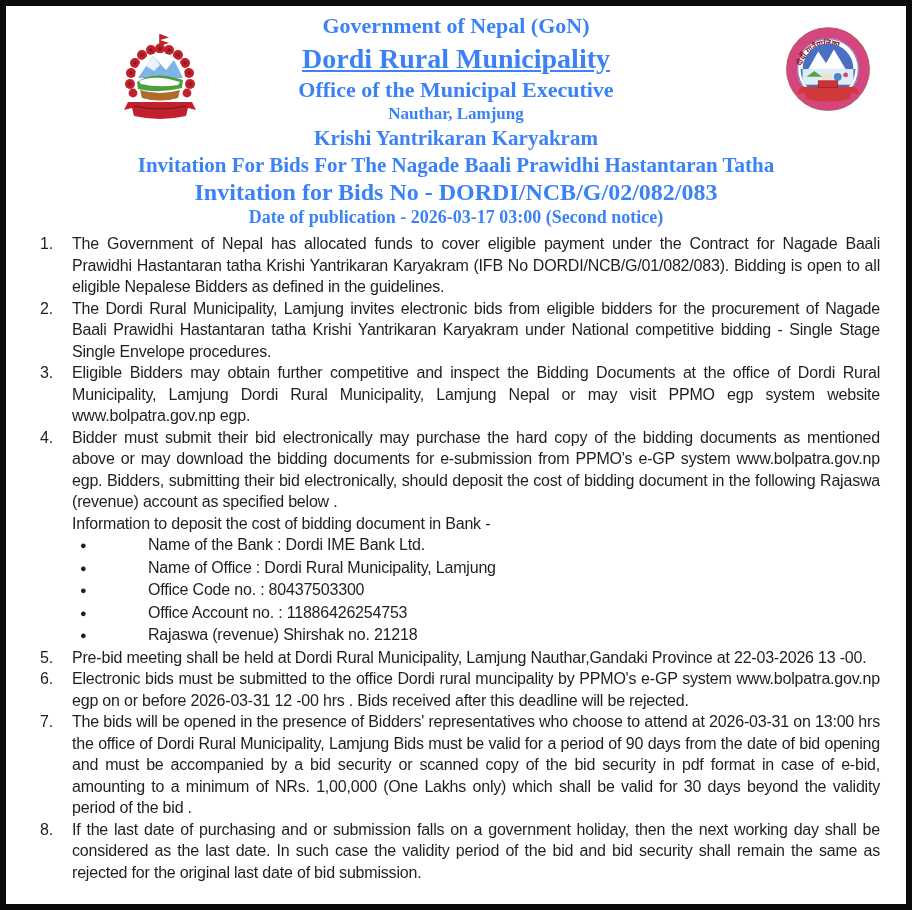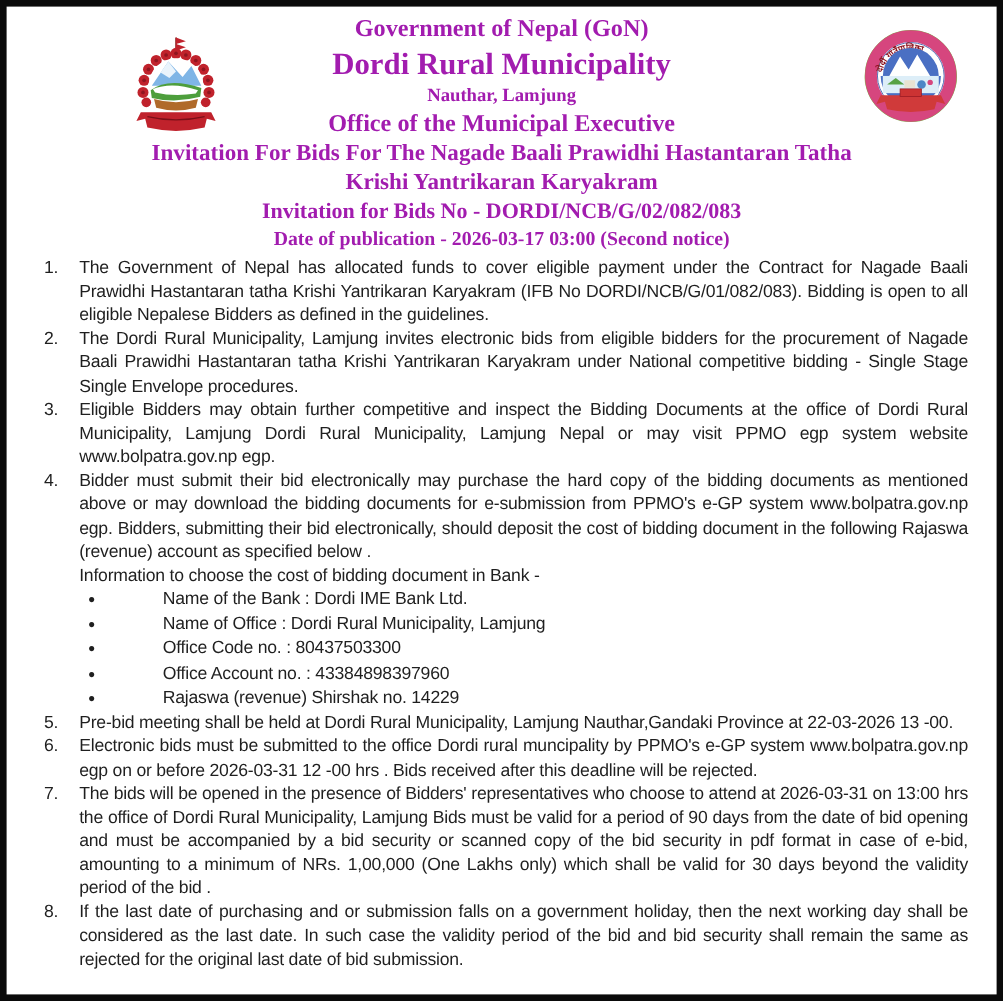--- a/index.html
+++ b/index.html
@@ -7,27 +7,27 @@
     width:912px;height:910px;box-sizing:border-box;
     border:6px solid #0a0a0a;
     background:#ffffff;
     position:relative;
     overflow:hidden;
     font-family:"Liberation Sans", sans-serif;
     color:#1c1c1c;
   }
   
   .doc-header{position:relative;text-align:center;padding-top:6px;}
-  .doc-header .serif{font-family:"Liberation Serif", serif;font-weight:bold;color:#a21caf;}
+  .doc-header .serif{font-family:"Liberation Serif", serif;font-weight:bold;color:#3b82f6;}
   .h-gov{font-size:22px;line-height:28px;}
-  .h-muni{font-size:28px;line-height:34px;margin-top:2px;}
+  .h-muni{font-size:28px;line-height:34px;margin-top:2px;text-decoration:underline;}
   .h-office{font-size:22px;line-height:27px;}
   .h-loc{font-size:17px;line-height:22px;}
   .h-title{font-size:21px;line-height:27px;}
-  .h-bidno{font-size:20px;line-height:26px;}
+  .h-bidno{font-size:24px;line-height:26px;}
   .h-pub{font-size:18px;line-height:24px;}
   .logo{position:absolute;}
   .logo-left{left:102px;top:26px;width:104px;height:90px;}
   .logo-right{left:776px;top:20px;width:92px;height:90px;}
   .logo svg{width:100%;height:100%;display:block;}
   
   .notice{
     padding:4px 26px 0 34px;
     font-size:16px;
     letter-spacing:-0.2px;
@@ -124,24 +124,24 @@
         <circle cx="64" cy="50" r="2.5" fill="#d6467e"></circle>
         <rect x="40" y="48" width="10" height="7" fill="#e8e2d2"></rect>
 
         <path d="M18 62 L74 62 L78 70 L70 68 L68 75 Q46 80 24 75 L22 68 L14 70 Z" fill="#d03a3a"></path>
         <rect x="36" y="56" width="20" height="7" fill="#c33" stroke="#8f1520" stroke-width="0.6"></rect>
       </svg>
     </div>
 
     <div class="serif h-gov">Government of Nepal (GoN)</div>
     <div class="serif h-muni">Dordi Rural Municipality</div>
+    <div class="serif h-office">Office of the Municipal Executive</div>
     <div class="serif h-loc">Nauthar, Lamjung</div>
-    <div class="serif h-office">Office of the Municipal Executive</div>
+    <div class="serif h-title">Krishi Yantrikaran Karyakram</div>
     <div class="serif h-title">Invitation For Bids For The Nagade Baali Prawidhi Hastantaran Tatha</div>
-    <div class="serif h-title">Krishi Yantrikaran Karyakram</div>
     <div class="serif h-bidno">Invitation for Bids No - DORDI/NCB/G/02/082/083</div>
     <div class="serif h-pub">Date of publication - 2026-03-17 03:00 (Second notice)</div>
   </div>
 
   <div class="notice">
 
     <div class="item">
       <div class="num">1.</div>
       <div class="txt">The Government of Nepal has allocated funds to cover eligible payment under the Contract for Nagade Baali Prawidhi Hastantaran tatha Krishi Yantrikaran Karyakram (IFB No DORDI/NCB/G/01/082/083). Bidding is open to all eligible Nepalese Bidders as defined in the guidelines.</div>
     </div>
@@ -153,41 +153,41 @@
 
     <div class="item">
       <div class="num">3.</div>
       <div class="txt">Eligible Bidders may obtain further competitive and inspect the Bidding Documents at the office of Dordi Rural Municipality, Lamjung Dordi Rural Municipality, Lamjung Nepal or may visit PPMO egp system website www.bolpatra.gov.np egp.</div>
     </div>
 
     <div class="item">
       <div class="num">4.</div>
       <div class="txt">
         <span>Bidder must submit their bid electronically may purchase the hard copy of the bidding documents as mentioned above or may download the bidding documents for e-submission from PPMO's e-GP system www.bolpatra.gov.np egp. Bidders, submitting their bid electronically, should deposit the cost of bidding document in the following Rajaswa (revenue) account as specified below .</span>
-        <div class="subline">Information to choose the cost of bidding document in Bank -</div>
+        <div class="subline">Information to deposit the cost of bidding document in Bank -</div>
         <div class="bullets">
           <div class="bullet-row">
             <span class="bullet-glyph">●</span>
             <span class="bullet-text">Name of the Bank : Dordi IME Bank Ltd.</span>
           </div>
           <div class="bullet-row">
             <span class="bullet-glyph">●</span>
             <span class="bullet-text">Name of Office : Dordi Rural Municipality, Lamjung</span>
           </div>
           <div class="bullet-row">
             <span class="bullet-glyph">●</span>
             <span class="bullet-text">Office Code no. : 80437503300</span>
           </div>
           <div class="bullet-row">
             <span class="bullet-glyph">●</span>
-            <span class="bullet-text">Office Account no. : 43384898397960</span>
-          </div>
-          <div class="bullet-row">
-            <span class="bullet-glyph">●</span>
-            <span class="bullet-text">Rajaswa (revenue) Shirshak no. 14229</span>
+            <span class="bullet-text">Office Account no. : 11886426254753</span>
+          </div>
+          <div class="bullet-row">
+            <span class="bullet-glyph">●</span>
+            <span class="bullet-text">Rajaswa (revenue) Shirshak no. 21218</span>
           </div>
         </div>
       </div>
     </div>
 
     <div class="item">
       <div class="num">5.</div>
       <div class="txt">Pre-bid meeting shall be held at Dordi Rural Municipality, Lamjung Nauthar,Gandaki Province at 22-03-2026 13 -00.</div>
     </div>
 

